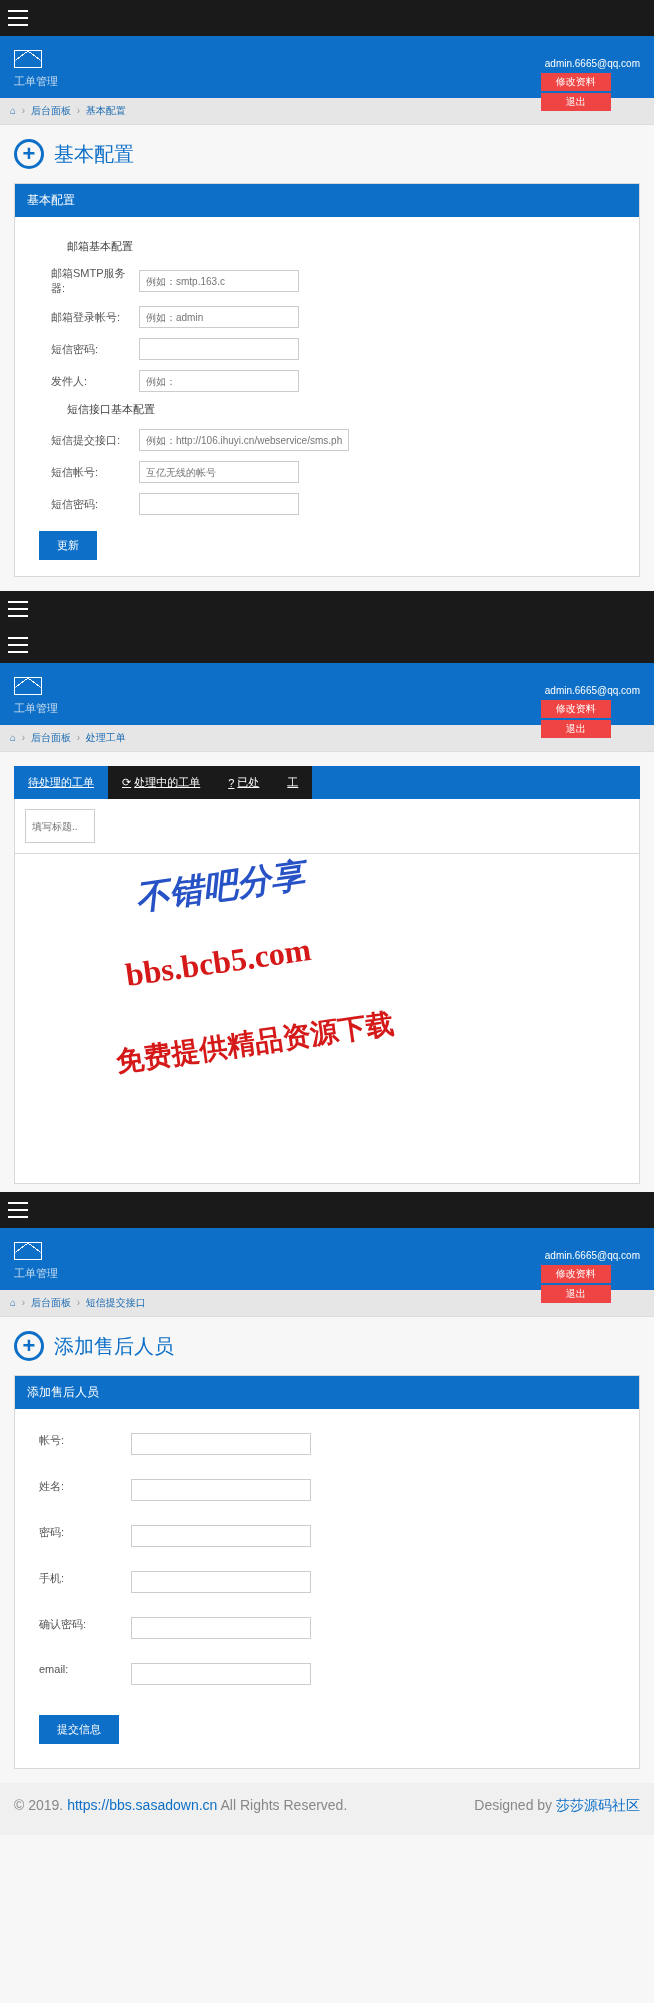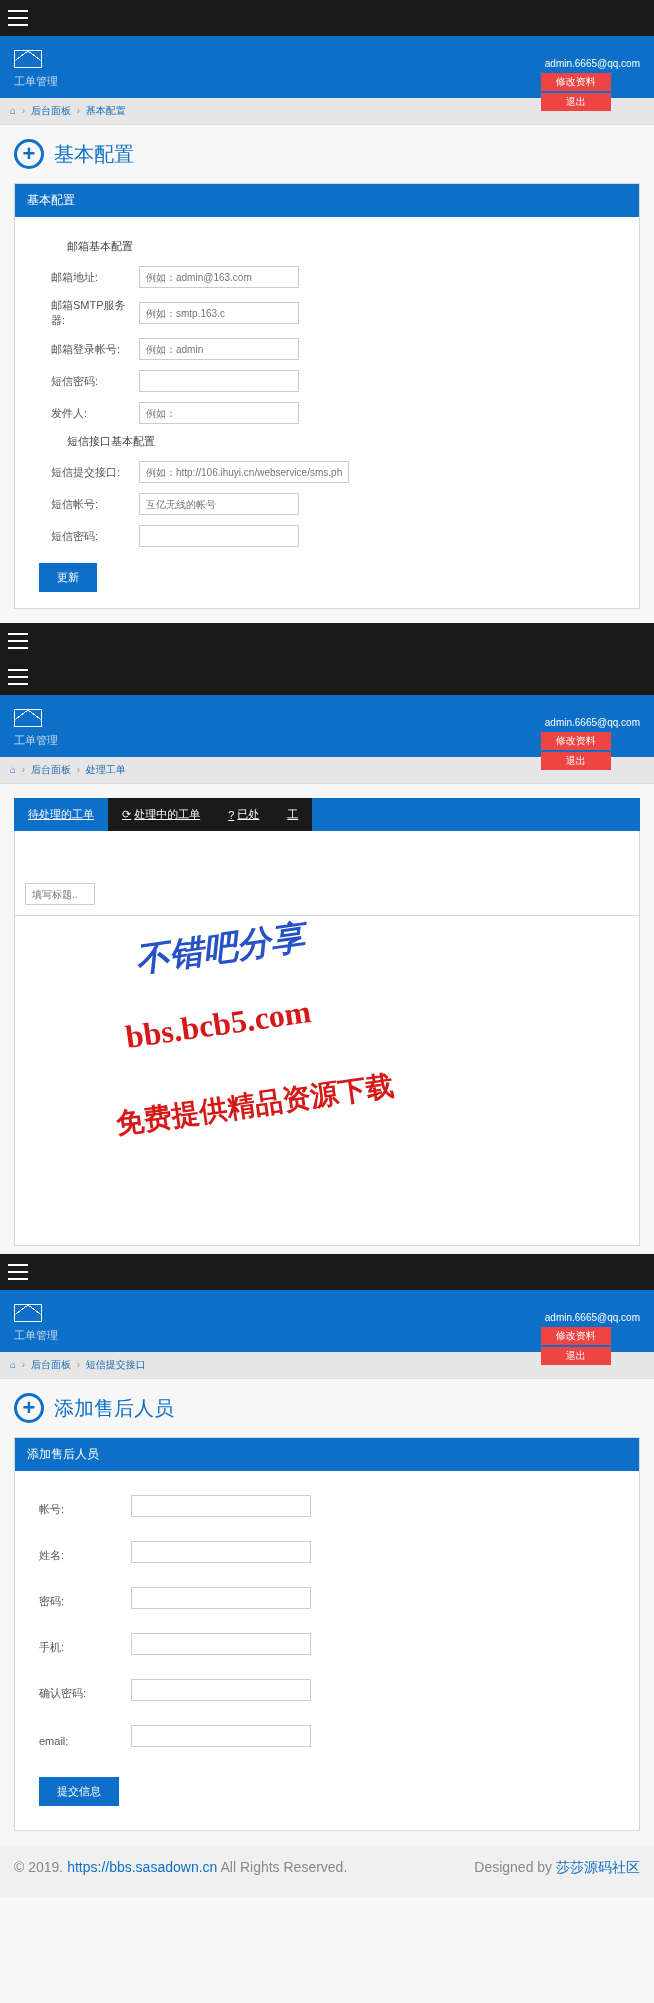--- a/index.html
+++ b/index.html
@@ -29,28 +29,28 @@
 .section-label{font-size:11px;color:#444;margin:6px 0 12px 0;padding-left:28px;}
 .form-row{display:flex;align-items:center;margin-bottom:10px;}
 .form-row .lbl{width:100px;font-size:11px;color:#555;text-align:left;padding-left:12px;}
 .form-row input{width:160px;height:22px;border:1px solid #ccc;padding:0 6px;font-size:10px;color:#999;}
 .form-row input.wide{width:210px;}
 .btn-primary{background:#0d6fc7;color:#fff;border:none;padding:7px 18px;font-size:11px;cursor:pointer;margin-top:6px;}
 .tabs{display:flex;background:#0d6fc7;}
 .tab{padding:9px 14px;font-size:11px;color:#fff;cursor:pointer;display:flex;align-items:center;gap:3px;text-decoration:underline;}
 .tab.black{background:#1a1a1a;}
 .search-row{border:1px solid #d8d8d8;border-top:none;background:#fff;padding:10px;}
-.search-row input{width:70px;height:22px;border:1px solid #ccc;padding:4px 6px;font-size:10px;color:#999;margin-top:42px;}
+.search-row input{width:70px;height:22px;border:1px solid #ccc;padding:16px 6px;font-size:10px;color:#999;}
 .content-area{border:1px solid #d8d8d8;border-top:none;background:#fff;height:330px;position:relative;overflow:hidden;}
 .watermark{position:absolute;color:#d10000;font-family:"STXingkai","KaiTi",cursive;font-weight:bold;transform:rotate(-8deg);opacity:0.9;}
 .wm1{font-size:34px;left:120px;top:10px;color:#1040c0;font-style:italic;}
 .wm2{font-size:32px;left:110px;top:90px;}
 .wm3{font-size:28px;left:100px;top:170px;}
 .panel3 .panel-body{padding:24px 24px;}
-.form-row3{display:flex;align-items:flex-end;margin-bottom:24px;gap:32px;}
+.form-row3{display:flex;align-items:flex-start;margin-bottom:24px;gap:32px;}
 .form-row3 .lbl{width:60px;font-size:11px;color:#555;}
 .form-row3 input{width:180px;height:22px;border:1px solid #ccc;padding:0 6px;font-size:11px;}
 .footer{display:flex;justify-content:space-between;padding:14px 14px 20px 14px;font-size:14px;color:#888;background:#f0f0f0;}
 .footer a{color:#0d6fc7;text-decoration:none;}
 </style>
 </head>
 <body>
 
 <div class="section">
   <div class="topbar">
@@ -79,24 +79,20 @@
     <span>基本配置</span>
   </div>
   <div class="page-title-row">
     <div class="plus-circle">+</div>
     <div class="page-title">基本配置</div>
   </div>
   <div class="panel">
     <div class="panel-head">基本配置</div>
     <div class="panel-body">
       <div class="section-label">邮箱基本配置</div>
-      <div class="form-row">
-        <div class="lbl">邮箱地址:</div>
-        <input type="text" placeholder="例如：admin@163.com" style="">
-      </div>
       <div class="form-row">
         <div class="lbl">邮箱SMTP服务器:</div>
         <input type="text" placeholder="例如：smtp.163.c" style="">
       </div>
       <div class="form-row">
         <div class="lbl">邮箱登录帐号:</div>
         <input type="text" placeholder="例如：admin" style="">
       </div>
       <div class="form-row">
         <div class="lbl">短信密码:</div>

